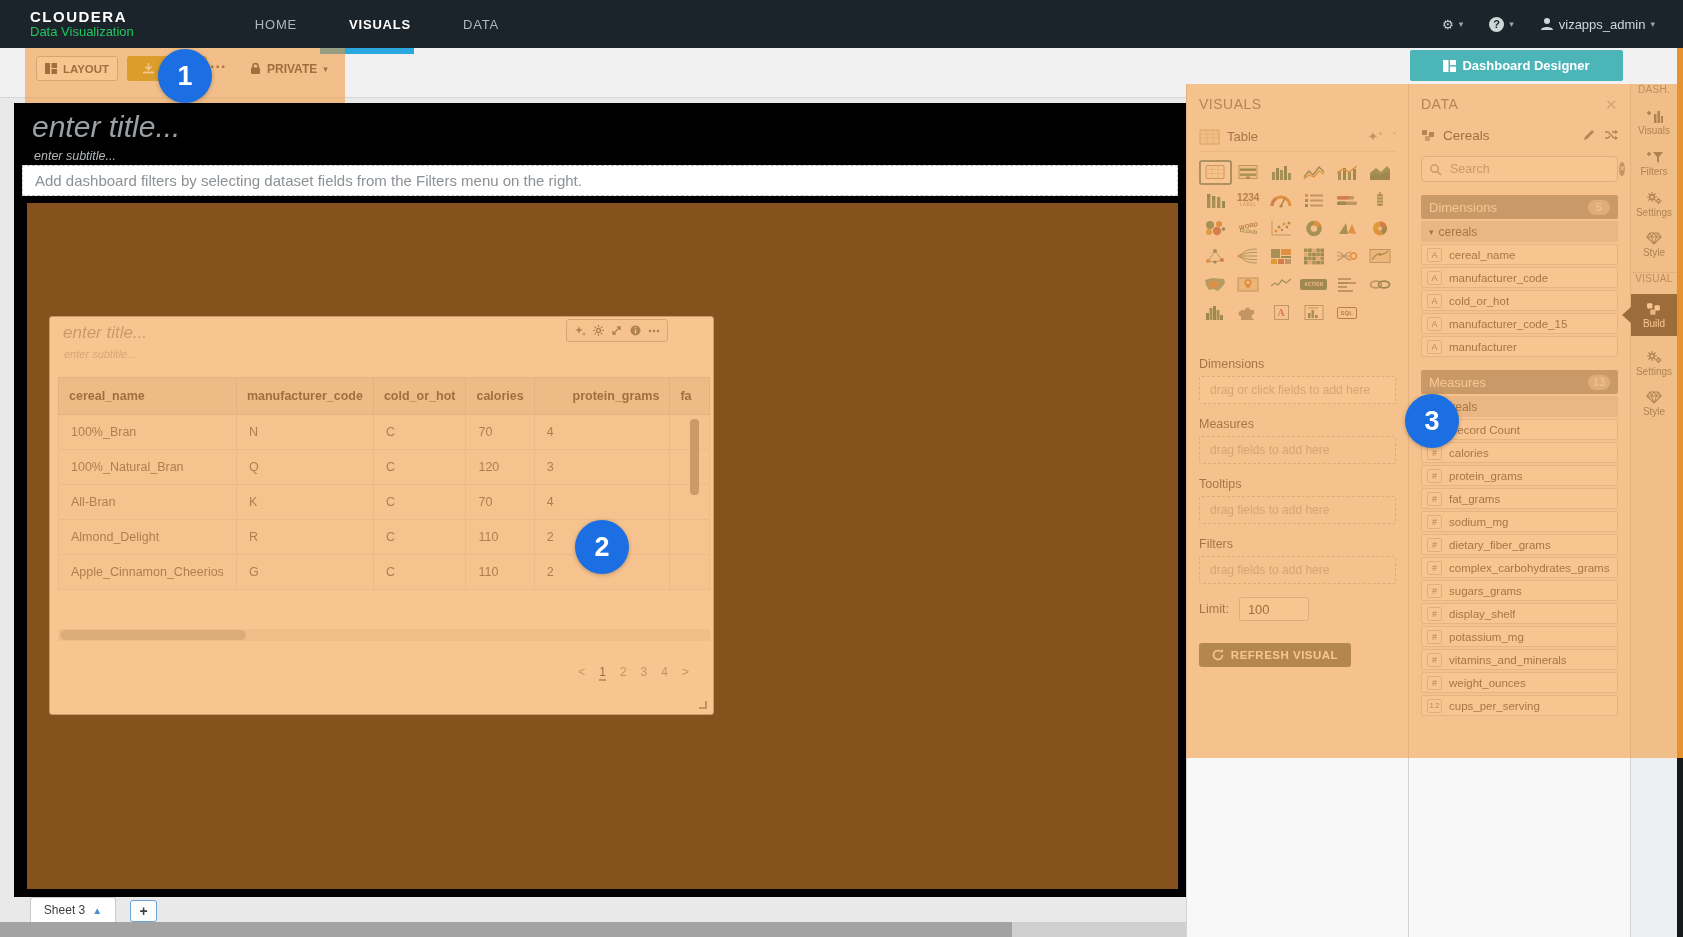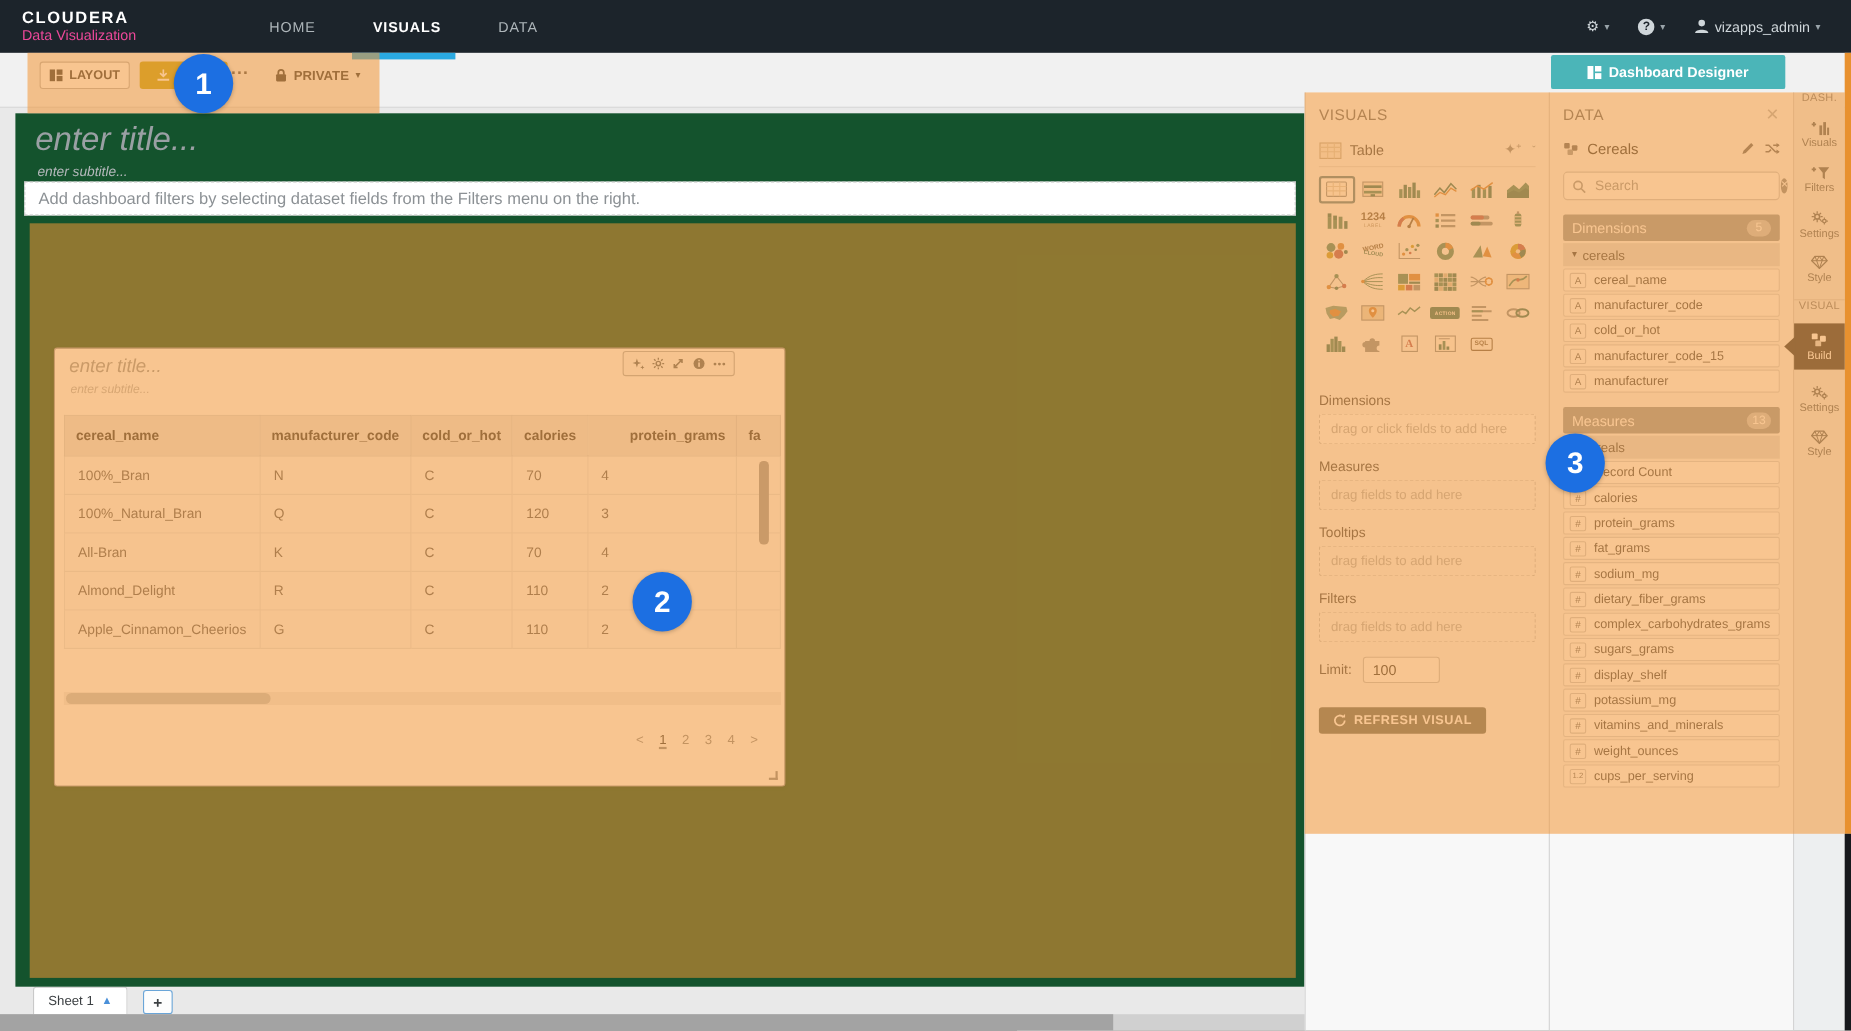--- a/index.html
+++ b/index.html
@@ -1,43 +1,43 @@
 <!DOCTYPE html>
 <html><head>
 <meta charset="utf-8">
 <style>
   html,body{margin:0;padding:0;background:#888;}
   *{box-sizing:border-box;font-family:"Liberation Sans","DejaVu Sans",sans-serif;}
   #stage{position:relative;width:1683px;height:937px;background:#e9e9e9;overflow:hidden;}
 
   
   .nav{position:absolute;left:0;top:0;width:1683px;height:48px;background:#1c242b;display:flex;align-items:center;z-index:5;}
-  .logo{margin-left:20px;line-height:1.1;}
+  .logo{margin-left:30px;line-height:1.1;}
   .logo .l1{color:#fff;font-weight:bold;font-size:15px;letter-spacing:1.5px;}
-  .logo .l2{color:#ec4899;font-size:13px;}
+  .logo .l2{color:#22c55e;font-size:13px;}
   .navmenu{display:flex;margin-left:95px;}
   .navitem{padding:0 26px;font-size:13px;letter-spacing:.8px;color:#aeb6ba;cursor:pointer;}
   .navitem.active{color:#fff;font-weight:bold;}
   .navright{margin-left:auto;margin-right:28px;display:flex;align-items:center;gap:26px;color:#cfd6da;font-size:13px;}
   .navright .grp{display:flex;align-items:center;gap:5px;}
   .caret{font-size:9px;color:#9aa4aa;}
   .helpcirc{display:inline-flex;width:15px;height:15px;border-radius:50%;background:#cfd6da;color:#1c242b;font-size:11px;font-weight:bold;align-items:center;justify-content:center;}
   .blue-underline{position:absolute;left:320px;top:48px;width:94px;height:6px;background:#2aa9e1;z-index:6;}
 
   
   .toolbar{position:absolute;left:0;top:48px;width:1683px;height:50px;background:#f1f1f1;border-bottom:1px solid #d6d6d6;}
   .btn{display:inline-flex;align-items:center;gap:6px;border-radius:3px;font-size:11.5px;font-weight:bold;cursor:pointer;}
   .btn-layout{position:absolute;left:36px;top:8px;width:82px;height:25px;background:#fff;border:1px solid #b9b9b9;color:#3c4043;justify-content:center;}
   .btn-save{position:absolute;left:127px;top:8px;width:80px;height:25px;background:#c2a81f;color:#fff;justify-content:center;}
   .more-dots{position:absolute;left:210px;top:6px;font-size:16px;font-weight:bold;color:#555;letter-spacing:1px;cursor:pointer;}
   .btn-private{position:absolute;left:250px;top:8px;height:25px;color:#3c4043;font-size:12px;font-weight:bold;display:inline-flex;align-items:center;gap:6px;cursor:pointer;}
   .btn-designer{position:absolute;left:1410px;top:2px;width:213px;height:31px;background:#4bb5b8;color:#fff;font-size:13px;font-weight:bold;justify-content:center;border-radius:2px;}
 
   
-  .page{position:absolute;left:14px;top:103px;width:1172px;height:794px;background:#14532d;}
+  .page{position:absolute;left:14px;top:103px;width:1172px;height:794px;background:#000000;}
   .page-title{position:absolute;left:18px;top:7px;font-size:30px;font-style:italic;color:#9aa0a4;}
   .page-subtitle{position:absolute;left:20px;top:46px;font-size:12.5px;font-style:italic;color:#b4b8bb;}
   .filterbar{position:absolute;left:8px;top:62px;width:1156px;height:31px;border:1px dashed #c4c4c4;background:#fff;display:flex;align-items:center;}
   .filterbar span{margin-left:12px;font-size:15px;color:#8c9195;}
 
   
   .widget{position:absolute;left:35px;top:213px;width:665px;height:399px;background:#fff;border:1px solid #9aa0a6;border-radius:3px;box-shadow:0 1px 3px rgba(0,0,0,.12);}
   .w-title{position:absolute;left:13px;top:6px;font-size:17px;font-style:italic;color:#9aa0a4;}
   .w-subtitle{position:absolute;left:14px;top:31px;font-size:11px;font-style:italic;color:#b6babd;}
   .w-iconbar{position:absolute;left:516px;top:2px;width:102px;height:23px;background:#fafafa;border:1px solid #b0b6ba;border-radius:3px;display:flex;align-items:center;justify-content:space-evenly;color:#5f6b72;}
@@ -824,21 +824,21 @@
           <svg width="16" height="13" viewBox="0 0 16 13">
             <path d="M4 1h8l3 4-7 7-7-7z" fill="none" stroke="#5f6b72" stroke-width="1.2"></path>
             <path d="M1 5h14M5.5 5L8 12l2.5-7M4 1l1.5 4L8 1l2.5 4L12 1" fill="none" stroke="#5f6b72" stroke-width="0.9"></path>
           </svg>
         </span>
         <span class="lb">Style</span>
       </div>
     </div>
 
   <div class="sheet-tab">
-    <span>Sheet 1</span>
+    <span>Sheet 3</span>
     <span class="up">▲</span>
   </div>
   <div class="add-sheet">+</div>
   <div class="pg-hscroll"></div>
   <div class="pg-hthumb"></div>
 
   <div class="hl" style="left:25px;top:48px;width:320px;height:55px;"></div>
   <div class="hl" style="left:27px;top:203px;width:1151px;height:686px;"></div>
   <div class="hl" style="left:1186px;top:84px;width:491px;height:674px;"></div>
   <div class="edge-orange"></div>

